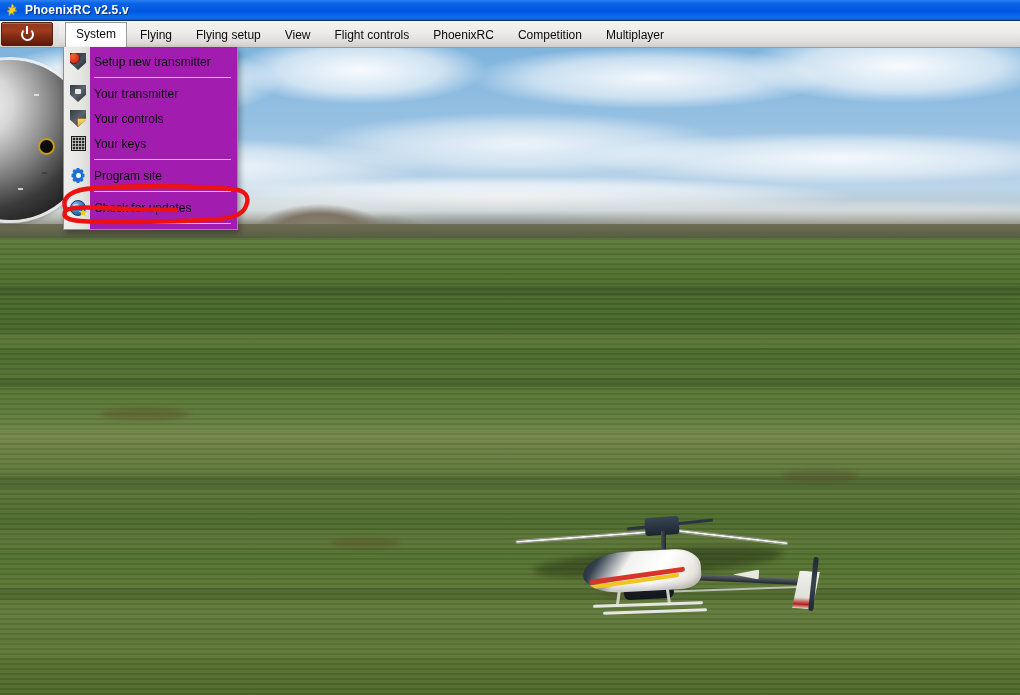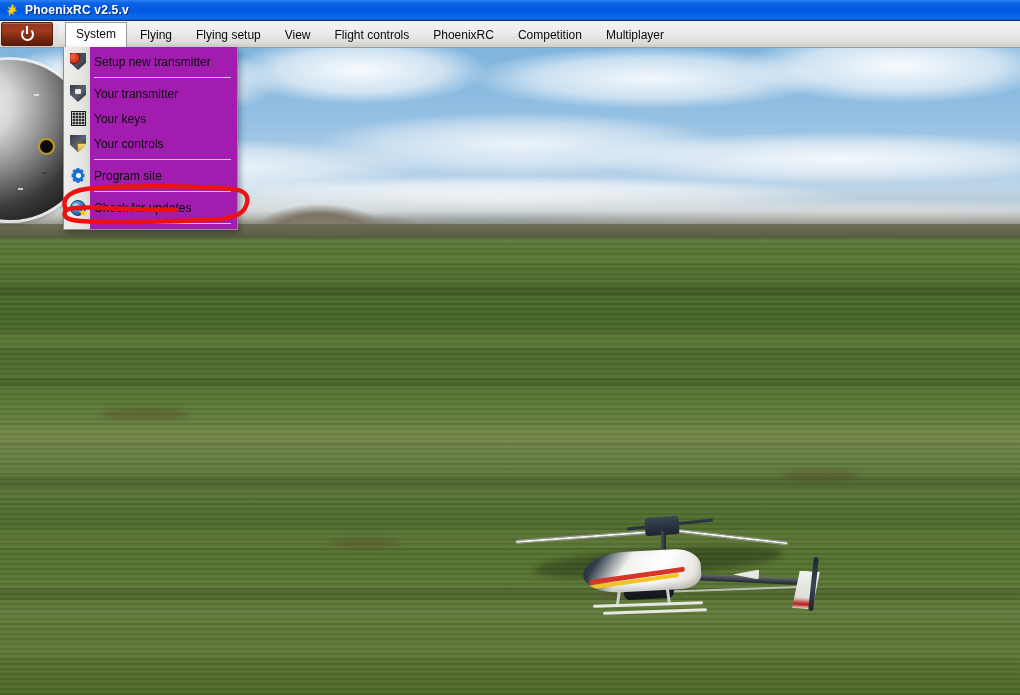--- a/index.html
+++ b/index.html
@@ -617,30 +617,30 @@
 
     <div class="mi">
       <span class="mi-icon">
         <span class="ic-shield"></span>
       </span>
       <span class="mi-label">Your transmitter</span>
     </div>
 
     <div class="mi">
       <span class="mi-icon">
+        <span class="ic-shieldlock"></span>
+      </span>
+      <span class="mi-label">Your controls</span>
+    </div>
+
+    <div class="mi">
+      <span class="mi-icon">
         <span class="ic-keys"></span>
       </span>
       <span class="mi-label">Your keys</span>
-    </div>
-
-    <div class="mi">
-      <span class="mi-icon">
-        <span class="ic-shieldlock"></span>
-      </span>
-      <span class="mi-label">Your controls</span>
     </div>
     <div class="sep"></div>
 
     <div class="mi">
       <span class="mi-icon">
         <span class="ic-gear"></span>
       </span>
       <span class="mi-label">Program site</span>
     </div>
     <div class="sep"></div>

